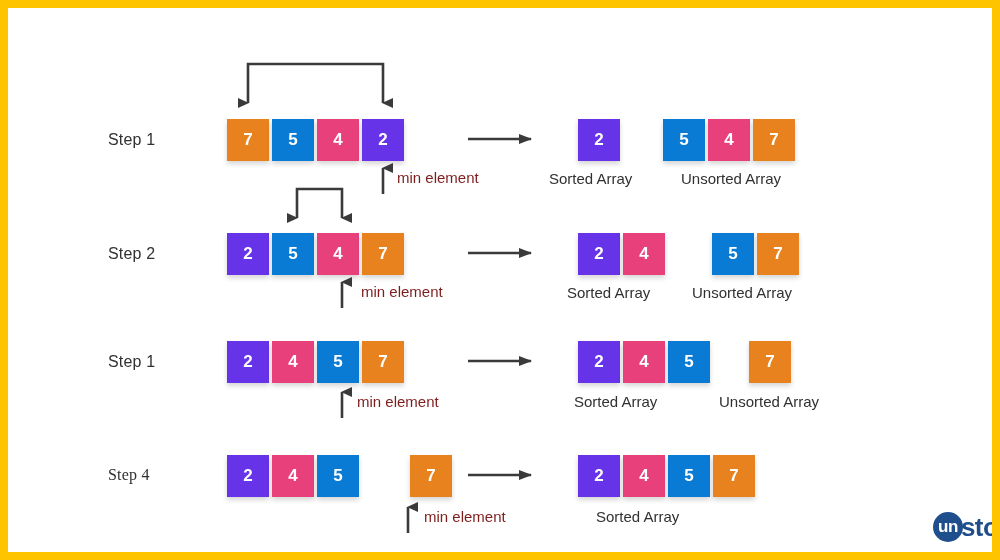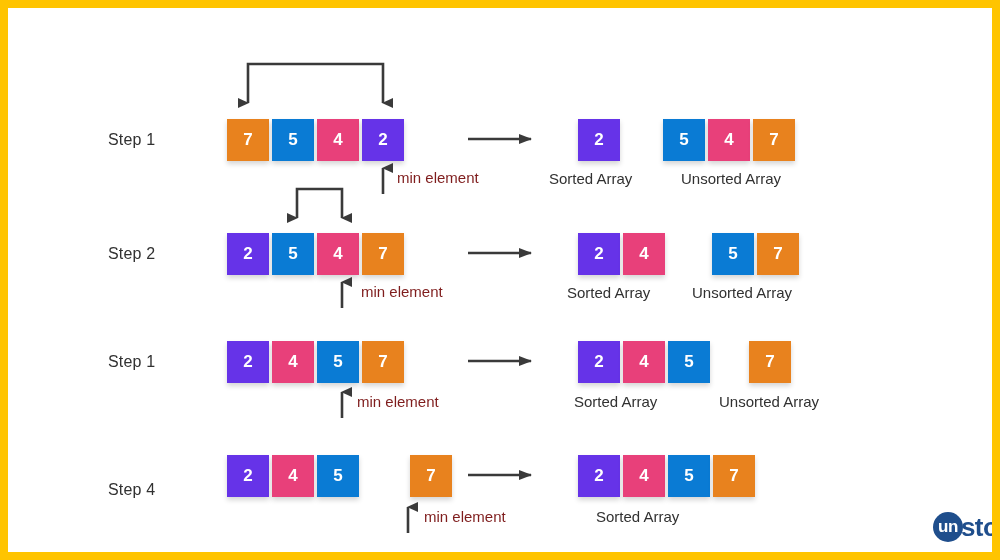--- a/index.html
+++ b/index.html
@@ -183,21 +183,21 @@
       <div class="cell c-pink">4</div>
       <div class="cell c-blue">5</div>
     </div>
     <div class="caption" style="left:566px; top:385px;">Sorted Array</div>
 
     <div class="array" style="left:741px; top:333px;">
       <div class="cell c-orange">7</div>
     </div>
     <div class="caption" style="left:711px; top:385px;">Unsorted Array</div>
 
-    <div class="step-label" style="left:100px; top:473px;">Step 4</div>
+    <div class="step-label" style="left:100px; top:458px;font-family:Liberation Serif, serif;">Step 4</div>
 
     <div class="array" style="left:219px; top:447px;">
       <div class="cell c-purple">2</div>
       <div class="cell c-pink">4</div>
       <div class="cell c-blue">5</div>
       <div class="cell c-orange gap-break">7</div>
     </div>
 
     <div class="min-text" style="left:416px; top:500px;">min element</div>
 

